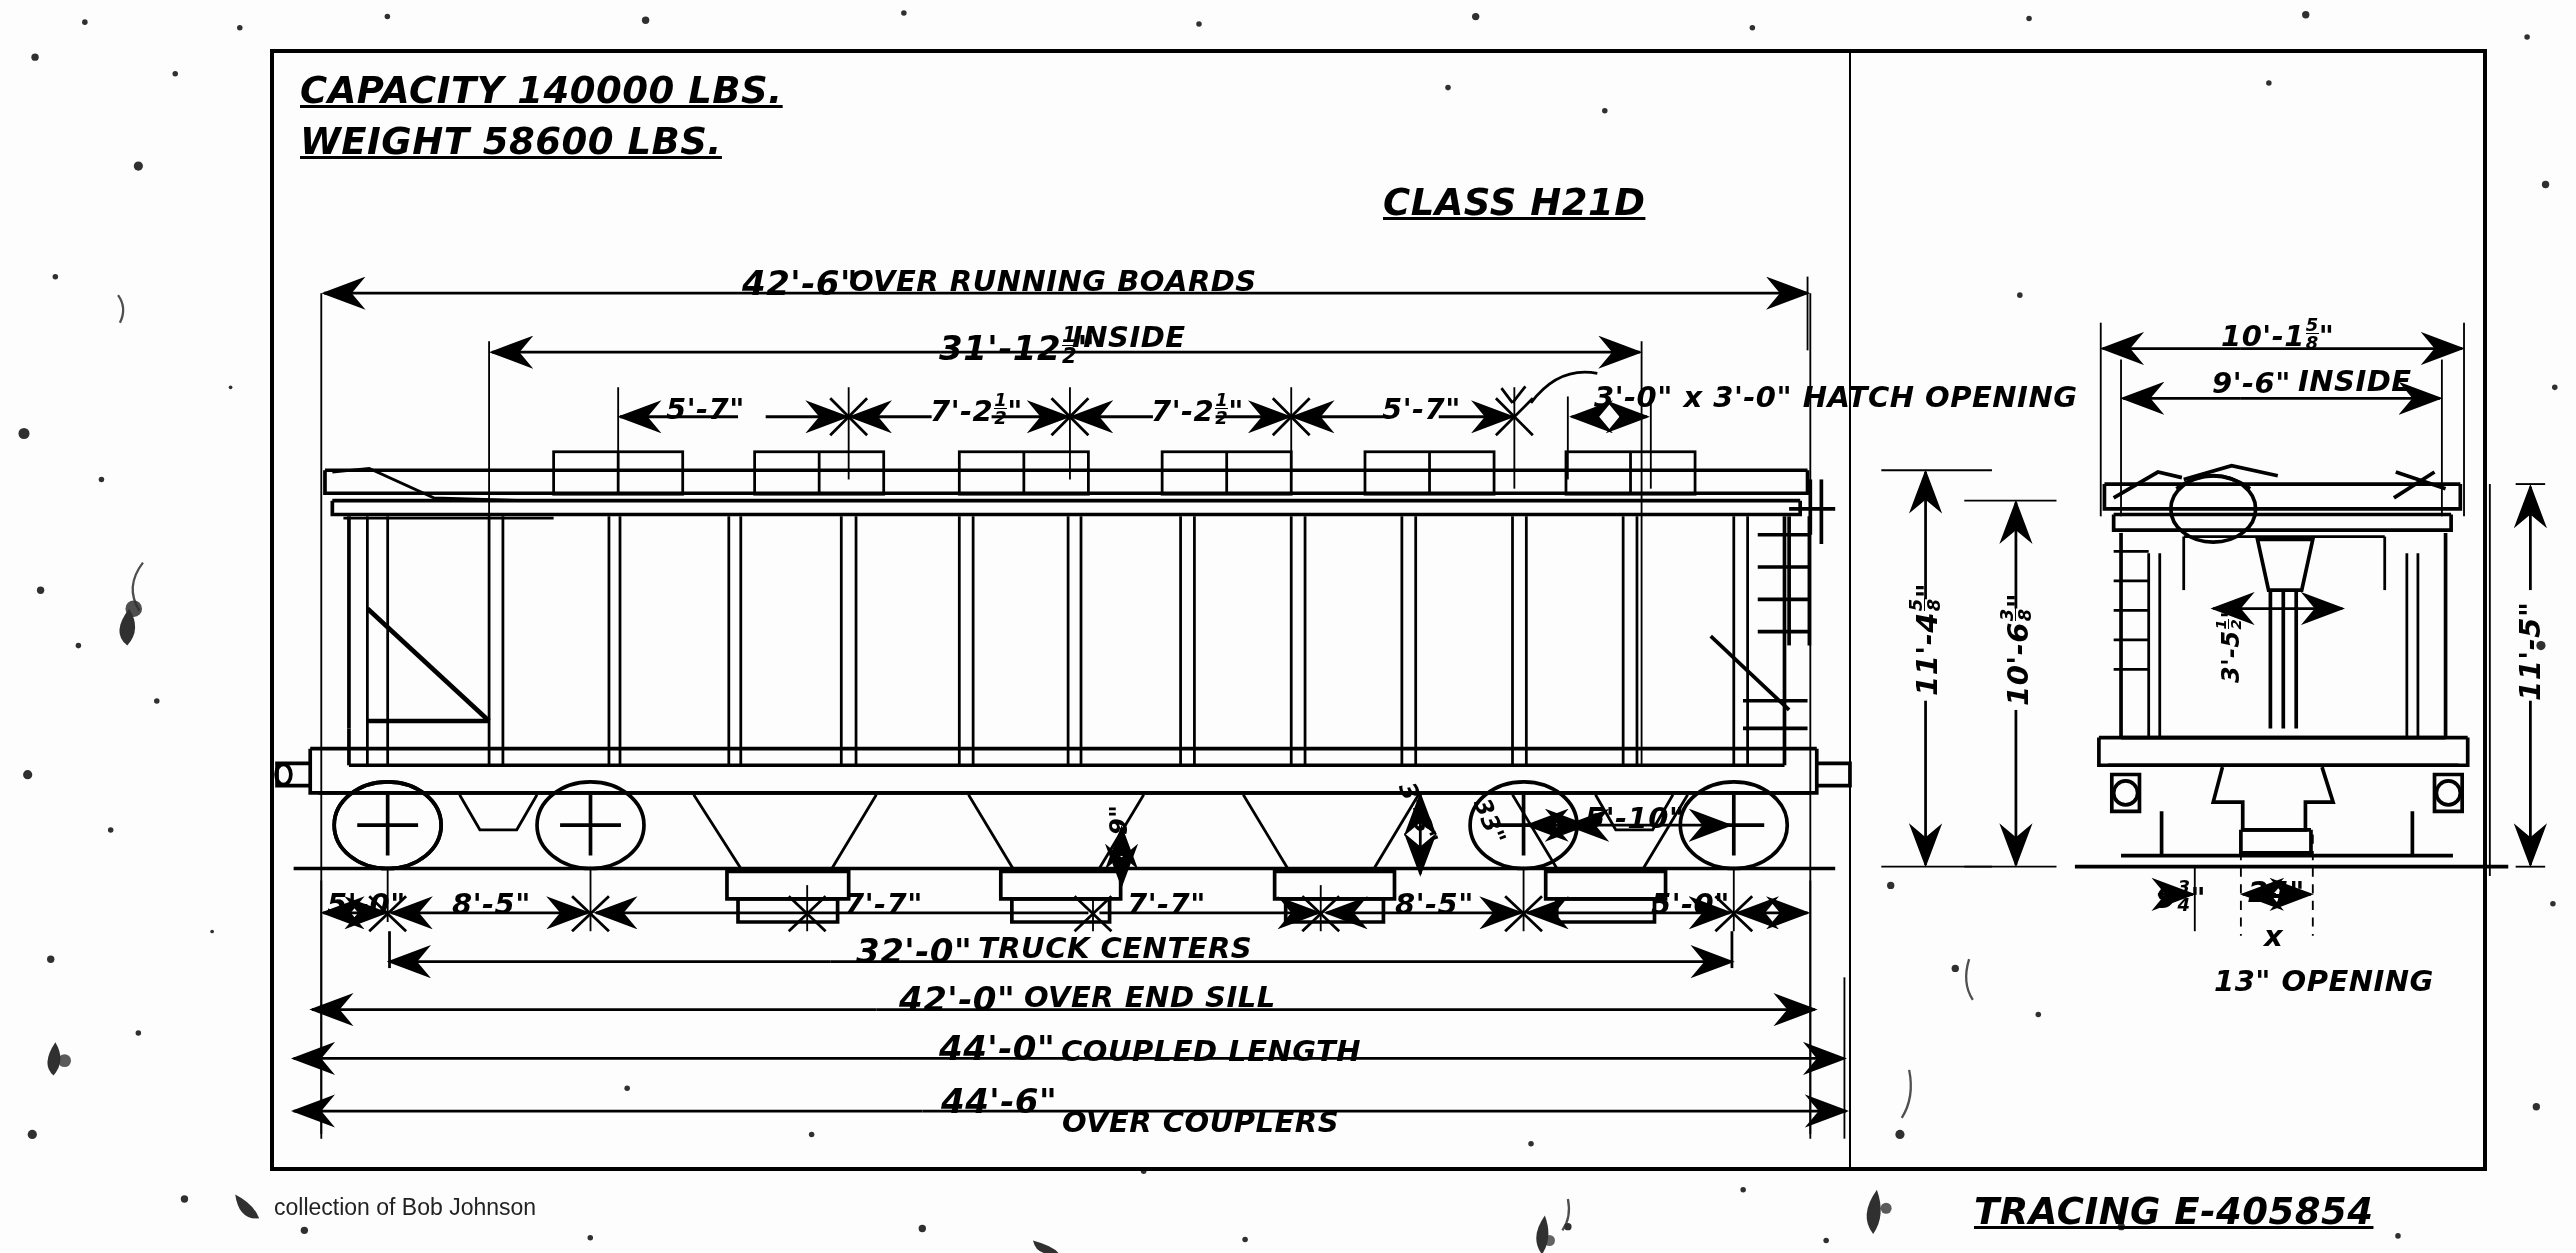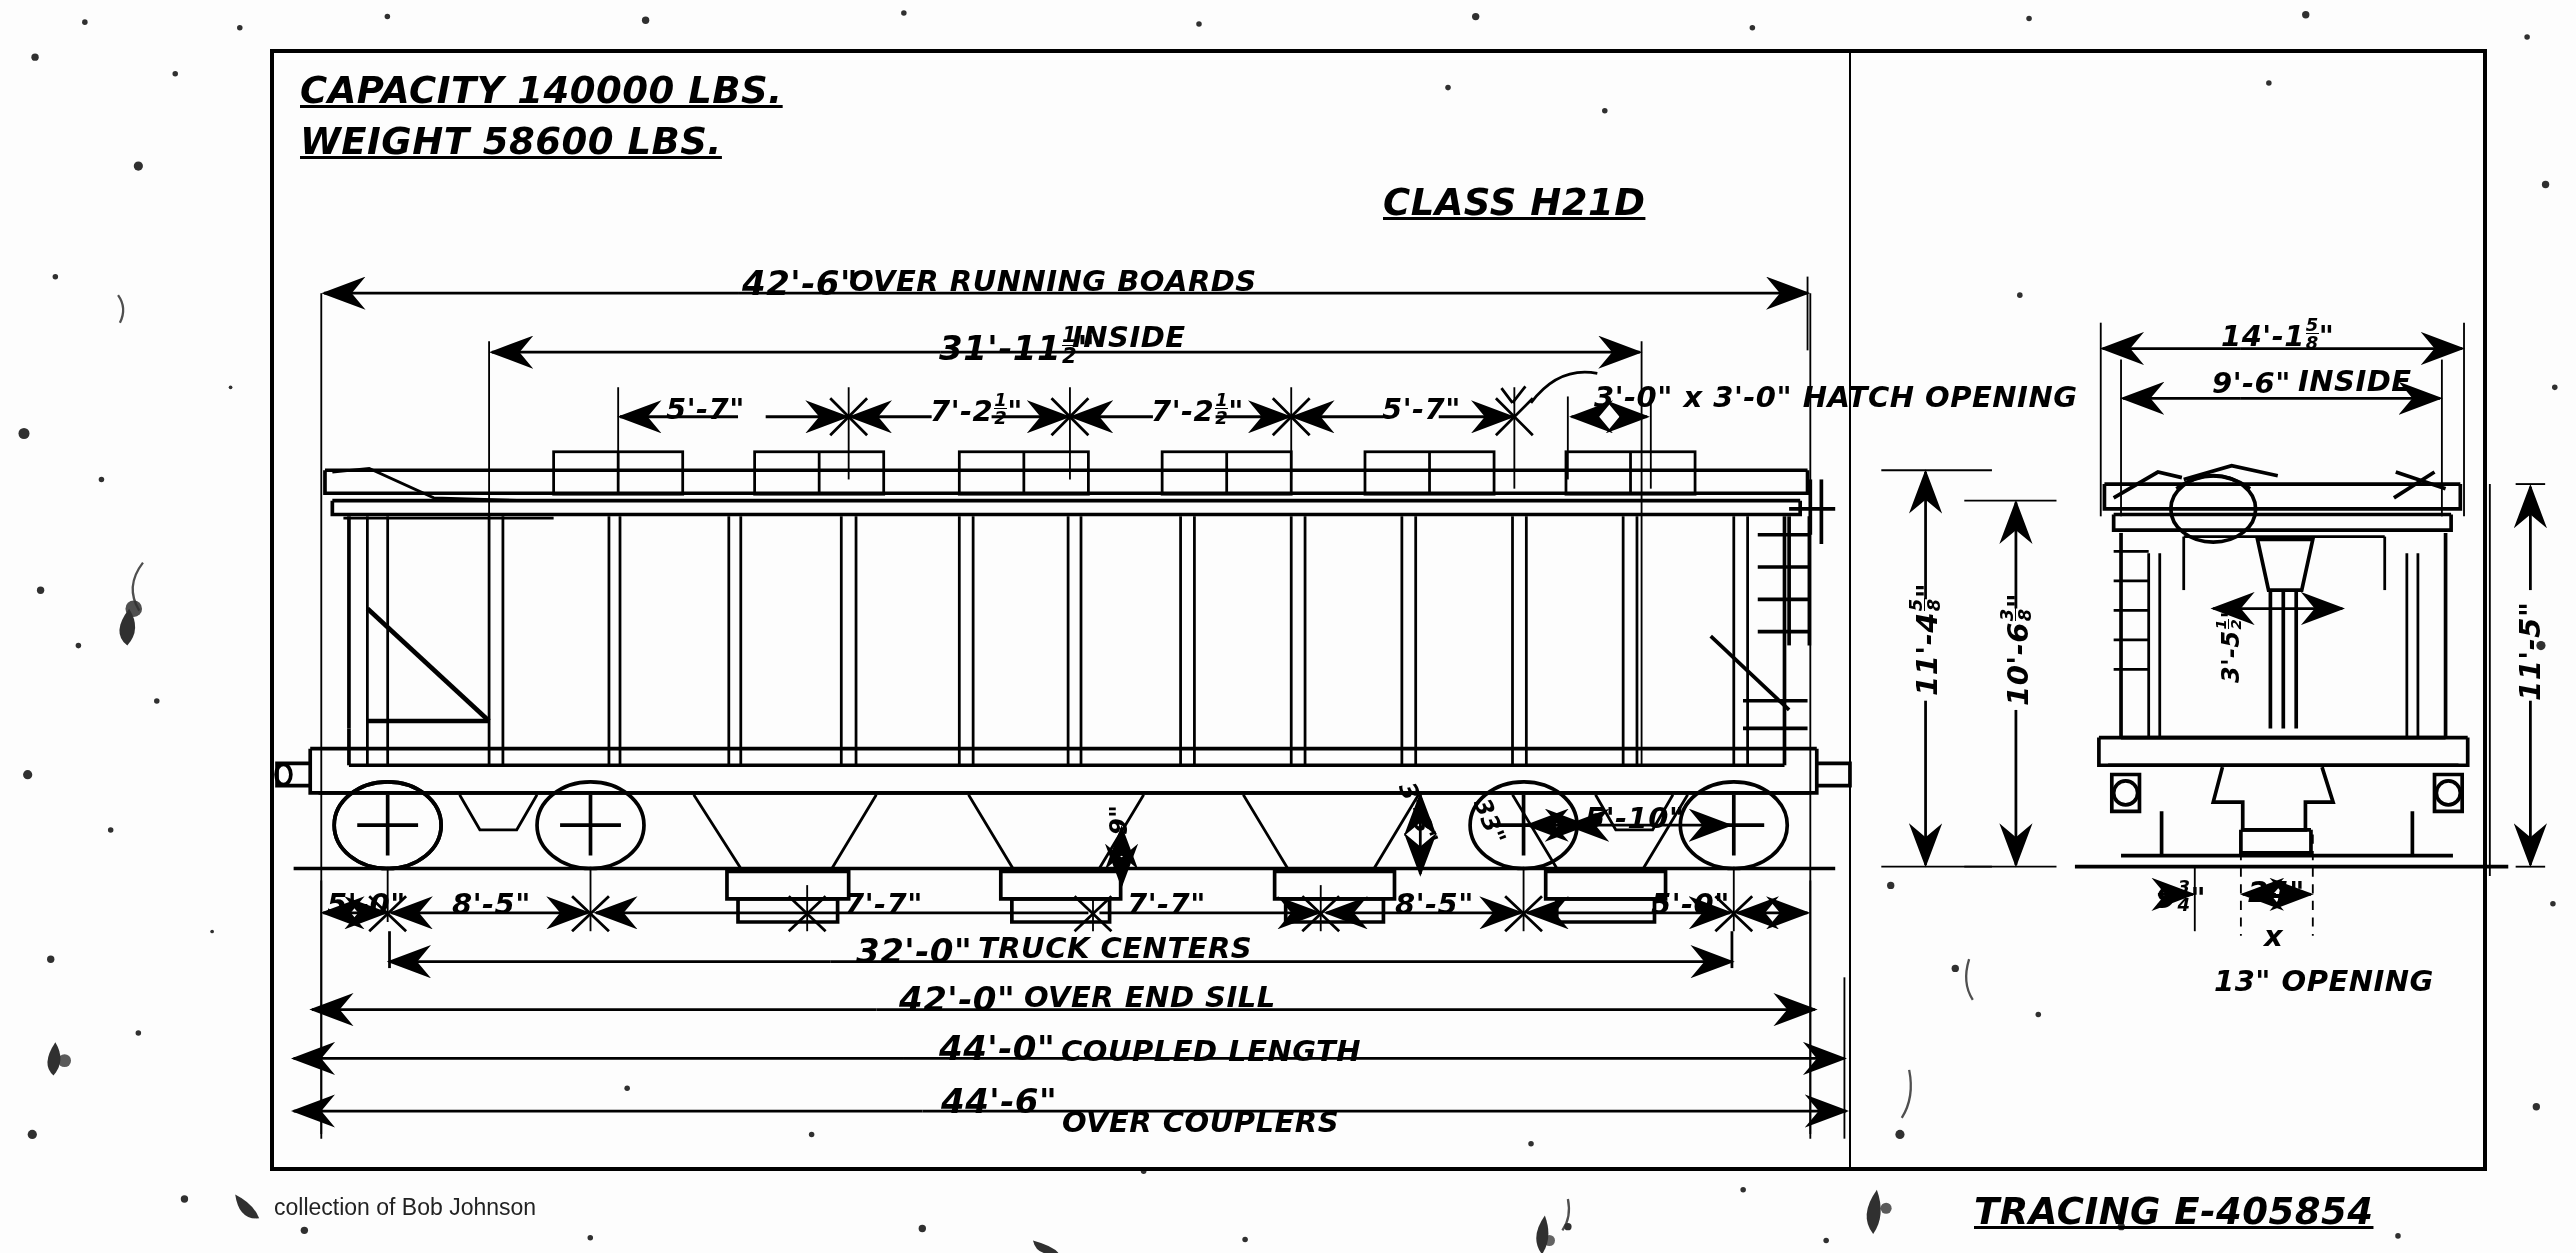--- a/index.html
+++ b/index.html
@@ -495,21 +495,21 @@
         <path d="M2340 970 H 2378" marker-end="url(#ar)"></path>
         <path d="M2432 970 H 2468" marker-start="url(#al)"></path>
         <path d="M2474 970 H 2506" marker-end="url(#ar)"></path>
       </g>
     </g>
   </svg>
 
   <div class="hand lg" style="left:742px;top:266px;">42'-6"</div>
   <div class="hand md" style="left:849px;top:267px;">OVER RUNNING BOARDS</div>
 
-  <div class="hand lg" style="left:939px;top:325px;"><span>31'-11</span><span class="frac"><b>1</b><i>2</i></span><span>"</span></div>
+  <div class="hand lg" style="left:939px;top:325px;"><span>31'-12</span><span class="frac"><b>1</b><i>2</i></span><span>"</span></div>
   <div class="hand md" style="left:1072px;top:323px;">INSIDE</div>
 
   <div class="hand md" style="left:666px;top:395px;">5'-7"</div>
   <div class="hand md" style="left:930px;top:391px;"><span>7'-2</span><span class="frac"><b>1</b><i>2</i></span><span>"</span></div>
   <div class="hand md" style="left:1151px;top:391px;"><span>7'-2</span><span class="frac"><b>1</b><i>2</i></span><span>"</span></div>
   <div class="hand md" style="left:1382px;top:395px;">5'-7"</div>
 
   <div class="hand md" style="left:1594px;top:383px;">3'-0" x 3'-0" HATCH OPENING</div>
 
   <div class="hand md" style="left:327px;top:890px;">5'-0"</div>
@@ -533,21 +533,21 @@
 
   <div class="hand sm rot" style="left:1417px;top:779px;transform:rotate(68deg);">3'-3"</div>
   <div class="hand sm rot" style="left:1492px;top:795px;transform:rotate(68deg);">33"</div>
   <div class="hand md" style="left:1585px;top:804px;">5'-10"</div>
   <div class="hand sm rot" style="left:1107px;top:835px;transform:rotate(-90deg);">9"</div>
 
   <div class="hand md rot" style="left:1907px;top:696px;transform:rotate(-90deg);"><span>11'-4</span><span class="frac"><b>5</b><i>8</i></span><span>"</span></div>
 
   <div class="hand md rot" style="left:1998px;top:706px;transform:rotate(-90deg);"><span>10'-6</span><span class="frac"><b>3</b><i>8</i></span><span>"</span></div>
 
-  <div class="hand md" style="left:2221px;top:316px;"><span>14'-1</span><span class="frac"><b>5</b><i>8</i></span><span>"</span></div>
+  <div class="hand md" style="left:2221px;top:316px;"><span>10'-1</span><span class="frac"><b>5</b><i>8</i></span><span>"</span></div>
   <div class="hand md" style="left:2212px;top:369px;">9'-6"</div>
   <div class="hand md" style="left:2298px;top:367px;">INSIDE</div>
 
   <div class="hand md rot" style="left:2516px;top:701px;transform:rotate(-90deg);">11'-5"</div>
   <div class="hand sm rot" style="left:2214px;top:683px;transform:rotate(-90deg);"><span>3'-5</span><span class="frac"><b>1</b><i>2</i></span><span>"</span></div>
 
   <div class="hand md" style="left:2193px;top:878px;" style2=""><span style="position:relative;left:-37px;"><span>9</span><span class="frac"><b>3</b><i>4</i></span><span>"</span></span></div>
   <div class="hand md" style="left:2248px;top:878px;">24"</div>
   <div class="hand md" style="left:2264px;top:922px;">x</div>
   <div class="hand md" style="left:2214px;top:967px;">13" OPENING</div>

